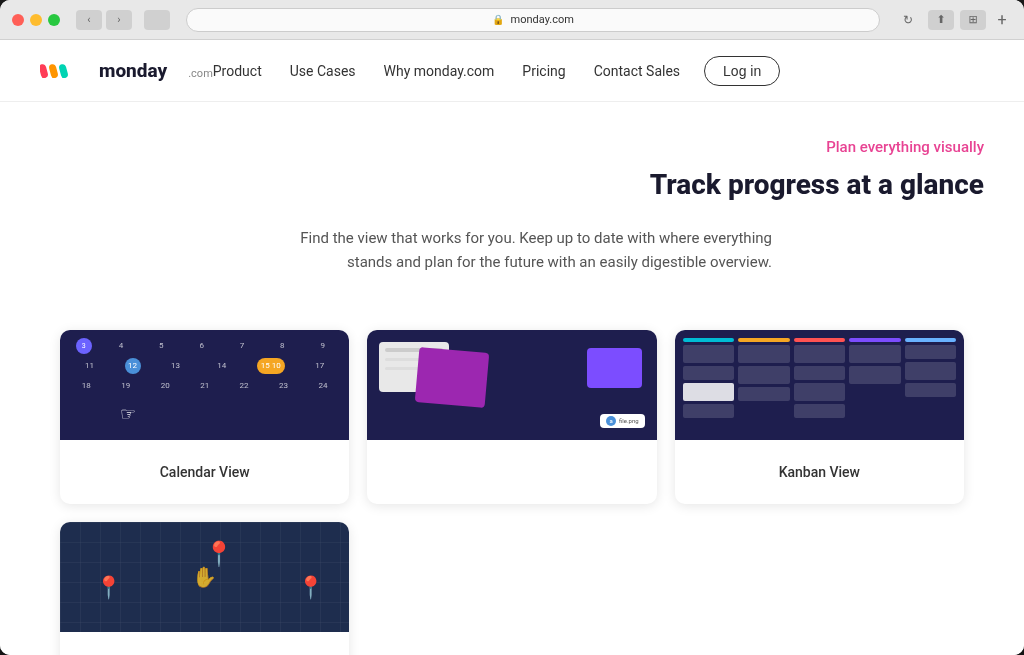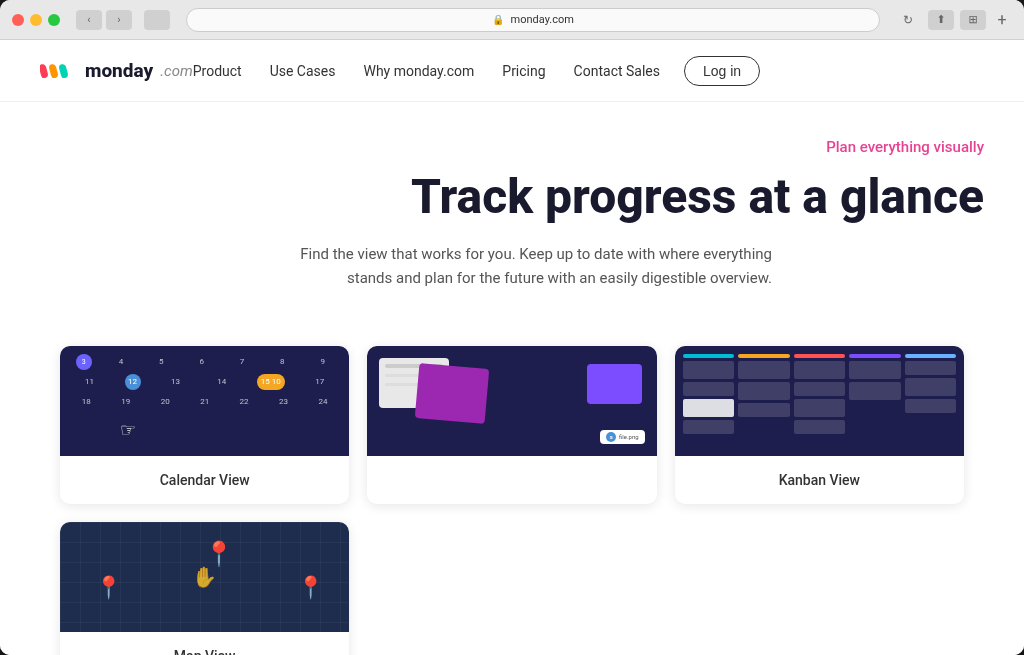--- a/index.html
+++ b/index.html
@@ -165,24 +165,24 @@
       text-align: right;
       padding: 36px 40px 20px;
     }
     .hero-subtitle {
       color: #e84393;
       font-size: 15px;
       font-weight: 500;
       margin-bottom: 12px;
     }
     .hero-title {
-      font-size: 48px;
+      font-size: 28px;
       font-weight: 800;
       color: #1a1a2e;
-      margin-bottom: 16px;
+      margin-bottom: 24px;
       line-height: 1.2;
     }
     .hero-desc {
       font-size: 15px;
       color: #555;
       line-height: 1.6;
       max-width: 520px;
       margin: 12px auto;
     }
     
@@ -199,21 +199,21 @@
       overflow: hidden;
       cursor: pointer;
     }
     .card-image {
       height: 110px;
       border-radius: 8px 8px 0 0;
       overflow: hidden;
       position: relative;
     }
     .card-label {
-      padding: 16px 10px;
+      padding: 24px 10px;
       font-size: 14px;
       color: #333;
       text-align: center;
       font-weight: 500;
     }
     
     .calendar-bg {
       background: #1e1e4e;
       width: 100%;
       height: 100%;
@@ -433,21 +433,21 @@
       width: 0;
       height: 0;
       border-left: 4px solid transparent;
       border-right: 4px solid transparent;
       border-top: 4px solid rgba(255,255,255,0.2);
     }
     
     .monday-logo {
       display: flex;
       align-items: flex-end;
-      gap: 7px;
+      gap: 21px;
     }
     .monday-logo svg {
       width: 38px;
       height: 22px;
     }
   </style>
 </head>
 <body>
 
 <div class="browser-window">
@@ -478,21 +478,21 @@
   <div class="page-content">
 
     <nav class="navbar">
       <div class="monday-logo">
         <svg viewBox="0 0 38 22" fill="none" xmlns="http://www.w3.org/2000/svg">
           <rect x="0" y="4" width="7" height="14" rx="3.5" fill="#FF3D57" transform="rotate(-15 4 11)"></rect>
           <rect x="10" y="4" width="7" height="14" rx="3.5" fill="#FF9500" transform="rotate(-15 14 11)"></rect>
           <rect x="20" y="4" width="7" height="14" rx="3.5" fill="#00D4B3" transform="rotate(-15 24 11)"></rect>
         </svg>
         <span style="font-size:19px; font-weight:800; color:#1a1a2e;">monday</span>
-          <span style="font-size:15px; color:#888; align-self:flex-end; margin-bottom:2px;font-style:italic;">.com</span>
+          <span style="font-size:11px; color:#888; align-self:flex-end; margin-bottom:2px;">.com</span>
       </div>
       <div class="nav-links">
         <a class="nav-link">Product</a>
         <a class="nav-link">Use Cases</a>
         <a class="nav-link">Why monday.com</a>
         <a class="nav-link">Pricing</a>
         <a class="nav-link">Contact Sales</a>
       </div>
       <button class="login-btn">Log in</button>
     </nav>

